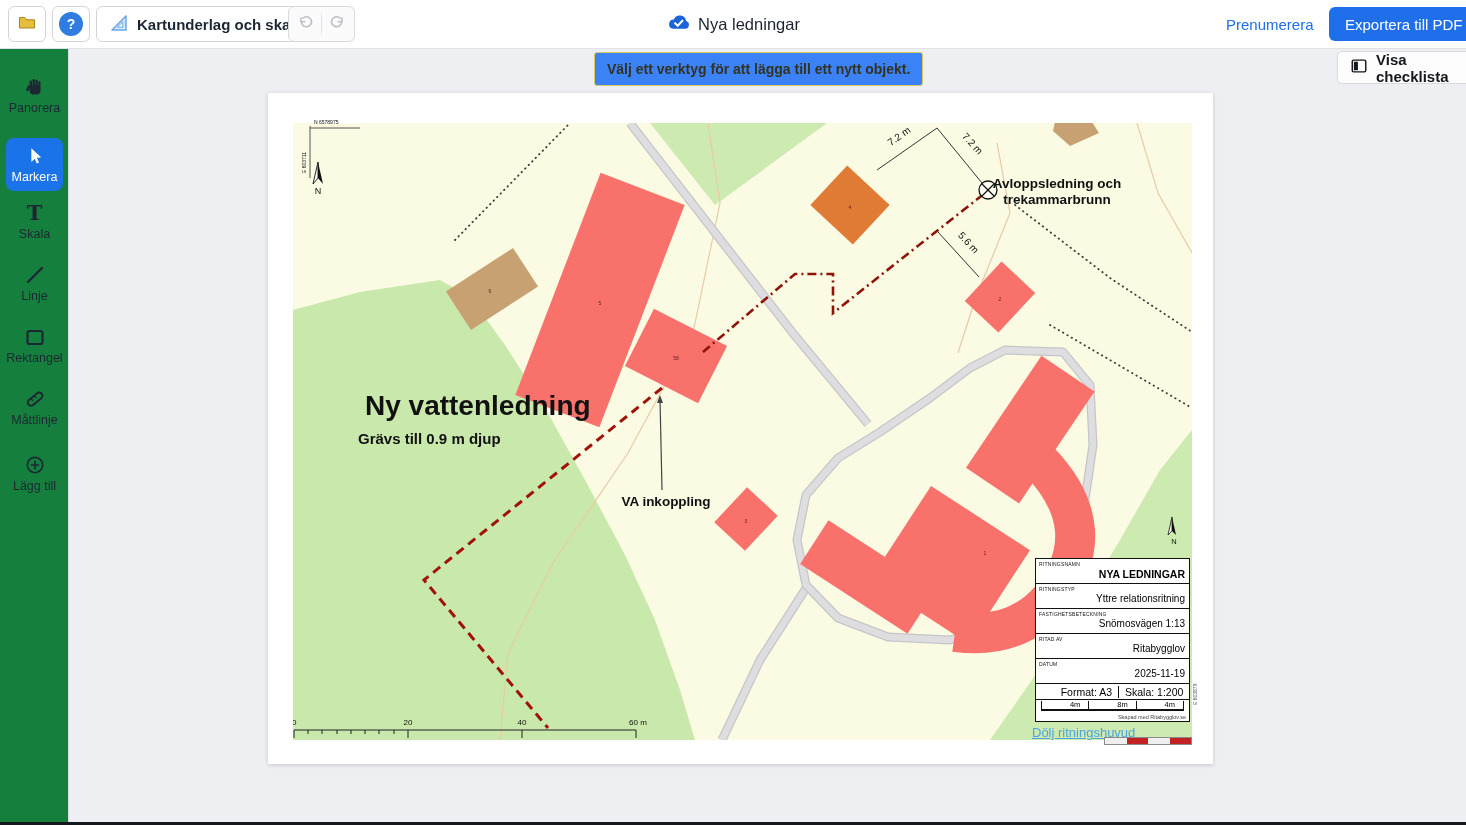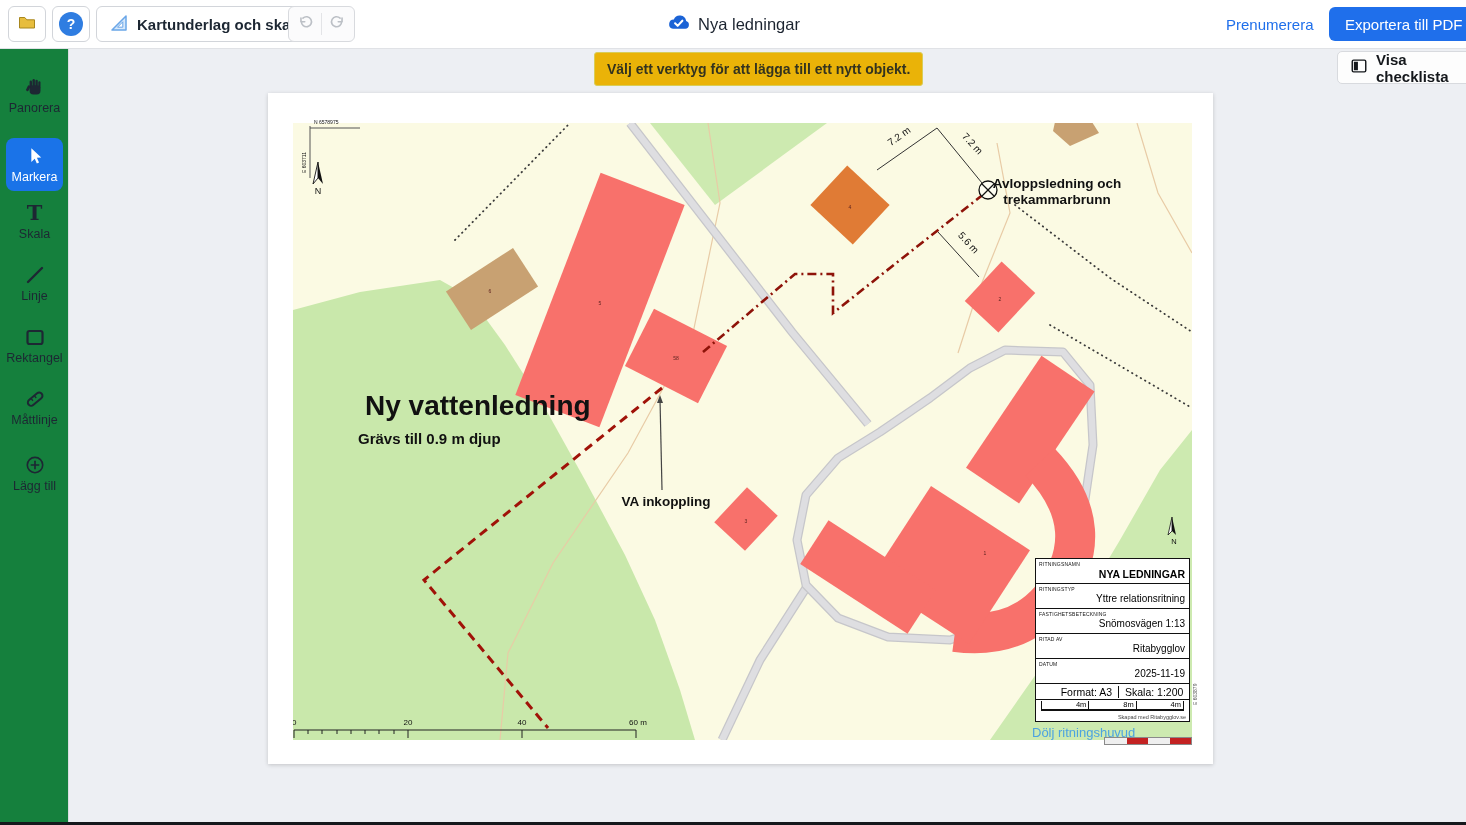--- a/index.html
+++ b/index.html
@@ -19,21 +19,21 @@
   .help-circle{width:24px;height:24px;border-radius:50%;background:#2f7de1;color:#fff;
     font-size:14px;font-weight:bold;display:flex;align-items:center;justify-content:center;}
   .title-wrap{position:absolute;left:50%;transform:translateX(-50%);top:0;height:48px;
     display:flex;align-items:center;gap:8px;font-size:16.5px;color:#1c2430;font-weight:500;}
   .prenumerera{position:absolute;left:1226px;top:0;height:48px;display:flex;align-items:center;
     font-size:15px;color:#1f6feb;cursor:pointer;}
   .btn-export{position:absolute;left:1329px;top:7px;width:150px;height:34px;background:#1f6feb;
     color:#fff;font-size:15px;border:none;border-radius:6px;display:flex;align-items:center;
     justify-content:flex-start;padding-left:16px;cursor:pointer;}
   
-  .banner{position:absolute;left:594px;top:52px;height:32px;background:#eab308;border:1px solid #d9cd58;
+  .banner{position:absolute;left:594px;top:52px;height:32px;background:#3b82f6;border:1px solid #d9cd58;
     border-radius:3px;display:flex;align-items:center;padding:0 12px;font-size:14px;font-weight:bold;
     color:#33331f;z-index:20;}
   .btn-checklista{position:absolute;left:1337px;top:51px;width:146px;height:33px;background:#fdfdfd;
     border:1px solid #d8dade;border-radius:5px 0 0 5px;display:flex;align-items:center;gap:8px;
     padding:0 0 0 12px;font-size:15px;font-weight:600;color:#15181c;z-index:20;cursor:pointer;box-sizing:border-box;}
   
   .sidebar{position:absolute;left:0;top:48px;width:69px;height:777px;background:#15803d;
     border-right:1px solid #dadce1;z-index:25;box-sizing:border-box;}
   .tool{position:absolute;left:0;width:69px;text-align:center;color:#1d2733;cursor:pointer;}
   .tool .lbl{font-size:12.5px;margin-top:2px;}
@@ -52,24 +52,24 @@
   .tb-value{font-size:10px;color:#000;text-align:right;padding-right:4px;margin-top:1px;white-space:nowrap;}
   .tb-field:first-child .tb-value{font-weight:bold;font-size:10.5px;}
   .tb-format{height:16px;border-bottom:1px solid #111;display:flex;align-items:center;
     font-size:10.5px;box-sizing:border-box;}
   .tb-format .f1{flex:1;text-align:right;padding-right:6px;margin-left:12px;}
   .tb-format .fdiv{width:1px;height:12px;background:#111;}
   .tb-format .f2{flex:1;text-align:left;padding-left:6px;}
   .tb-scale{height:13px;padding:1px 5px 0;box-sizing:border-box;}
   .tb-scale .bar{display:flex;height:10px;border-left:1.5px solid #111;}
   .tb-scale .cell{flex:1;border-right:1.5px solid #111;border-bottom:2px solid #111;
-    font-size:7.5px;text-align:right;padding-right:2px;line-height:8px;box-sizing:border-box;}
+    font-size:7.5px;text-align:right;padding-right:8px;line-height:8px;box-sizing:border-box;}
   .tb-credit{font-size:5.5px;color:#444;text-align:right;padding:1px 3px 0;}
   .dolj-link{position:absolute;left:764px;top:632px;font-size:13px;color:#4da3e0;
-    cursor:pointer;z-index:12;}
+    text-decoration:underline;cursor:pointer;z-index:12;}
   .mini-scale{position:absolute;left:836px;top:644px;width:86px;height:6px;display:flex;
     border:1px solid #8a8a8a;box-sizing:content-box;z-index:12;}
   .mini-scale div{flex:1;}
   .ms-a{background:#efefef;}.ms-b{background:#c32222;}
   .bottom-strip{position:absolute;left:0;top:822px;width:1466px;height:3px;background:#15181c;z-index:40;}
 </style>
 </head>
 <body>
 
 <div class="header">

